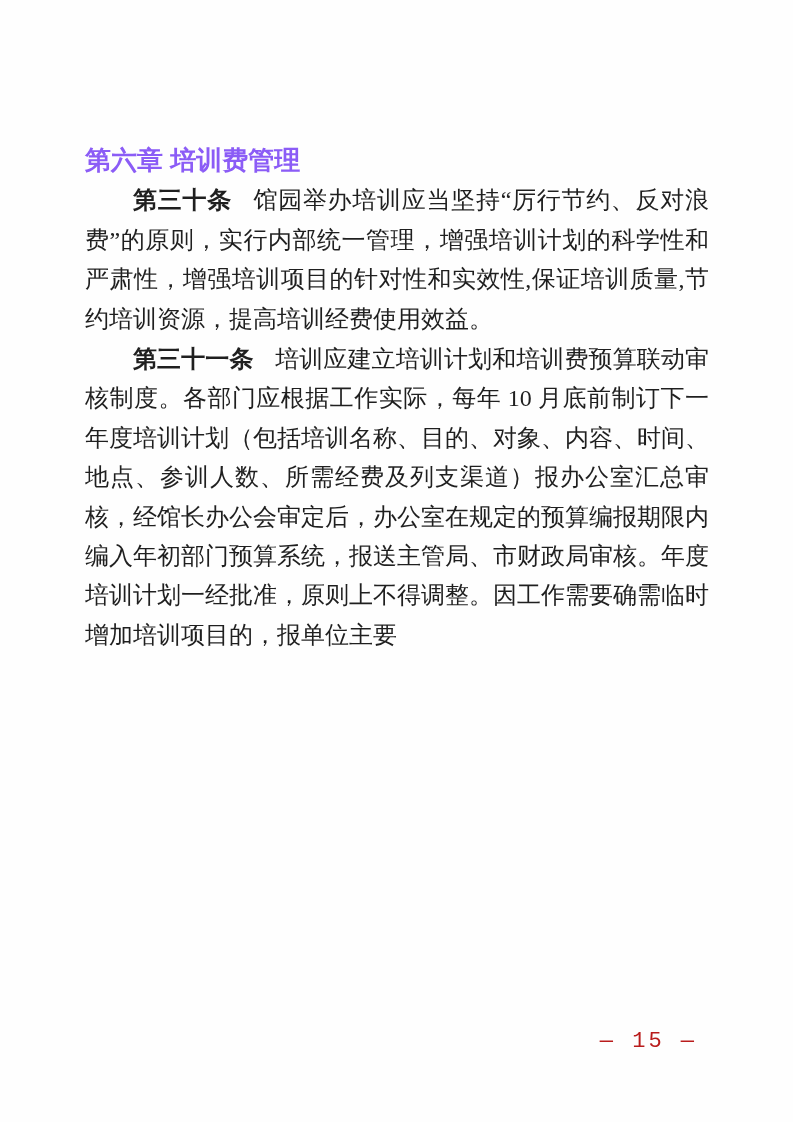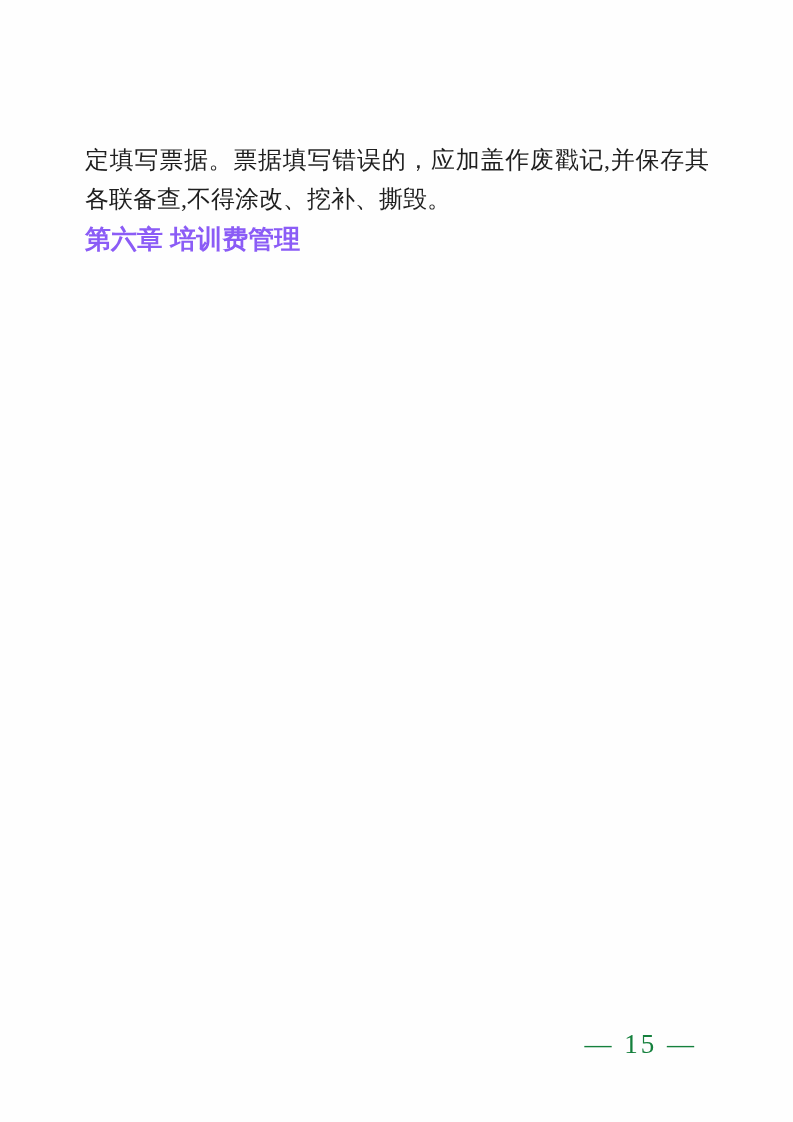--- a/index.html
+++ b/index.html
@@ -47,38 +47,39 @@
   }
   .lead {
     font-family: "Liberation Sans", sans-serif;
     font-weight: 700;
     margin-right: 0.9em;
   }
   .page-footer {
     position: absolute;
     top: 1029px;
     right: 96px;
-    font-size: 27px;
+    font-size: 22px;
     letter-spacing: 3px;
-    color: #15803d;
-    font-family: Liberation Serif, serif;
+    color: #b91c1c;
+    font-family: Liberation Mono, monospace;
   }
 </style>
 </head>
 <body>
 
 <div class="page">
 
   <div class="body-text">
 
-    <p class="para continuation"><span>定填写票据。票据填写错误的，应加盖作废戳记,并保存其各联备查,不得涂改、挖补、撕毁。</span></p>
 
 
 
     <h2 class="chapter-heading">第六章 培训费管理</h2>
 
+    <p class="para"><span class="lead">第三十条</span><span>馆园举办培训应当坚持“厉行节约、反对浪费”的原则，实行内部统一管理，增强培训计划的科学性和严肃性，增强培训项目的针对性和实效性,保证培训质量,节约培训资源，提高培训经费使用效益。</span></p>
 
+    <p class="para"><span class="lead">第三十一条</span><span>培训应建立培训计划和培训费预算联动审核制度。各部门应根据工作实际，每年 10 月底前制订下一年度培训计划（包括培训名称、目的、对象、内容、时间、地点、参训人数、所需经费及列支渠道）报办公室汇总审核，经馆长办公会审定后，办公室在规定的预算编报期限内编入年初部门预算系统，报送主管局、市财政局审核。年度培训计划一经批准，原则上不得调整。因工作需要确需临时增加培训项目的，报单位主要</span></p>
 
   </div>
 
   <div class="page-footer">— 15 —</div>
 
 </div>
 
 </body></html>

